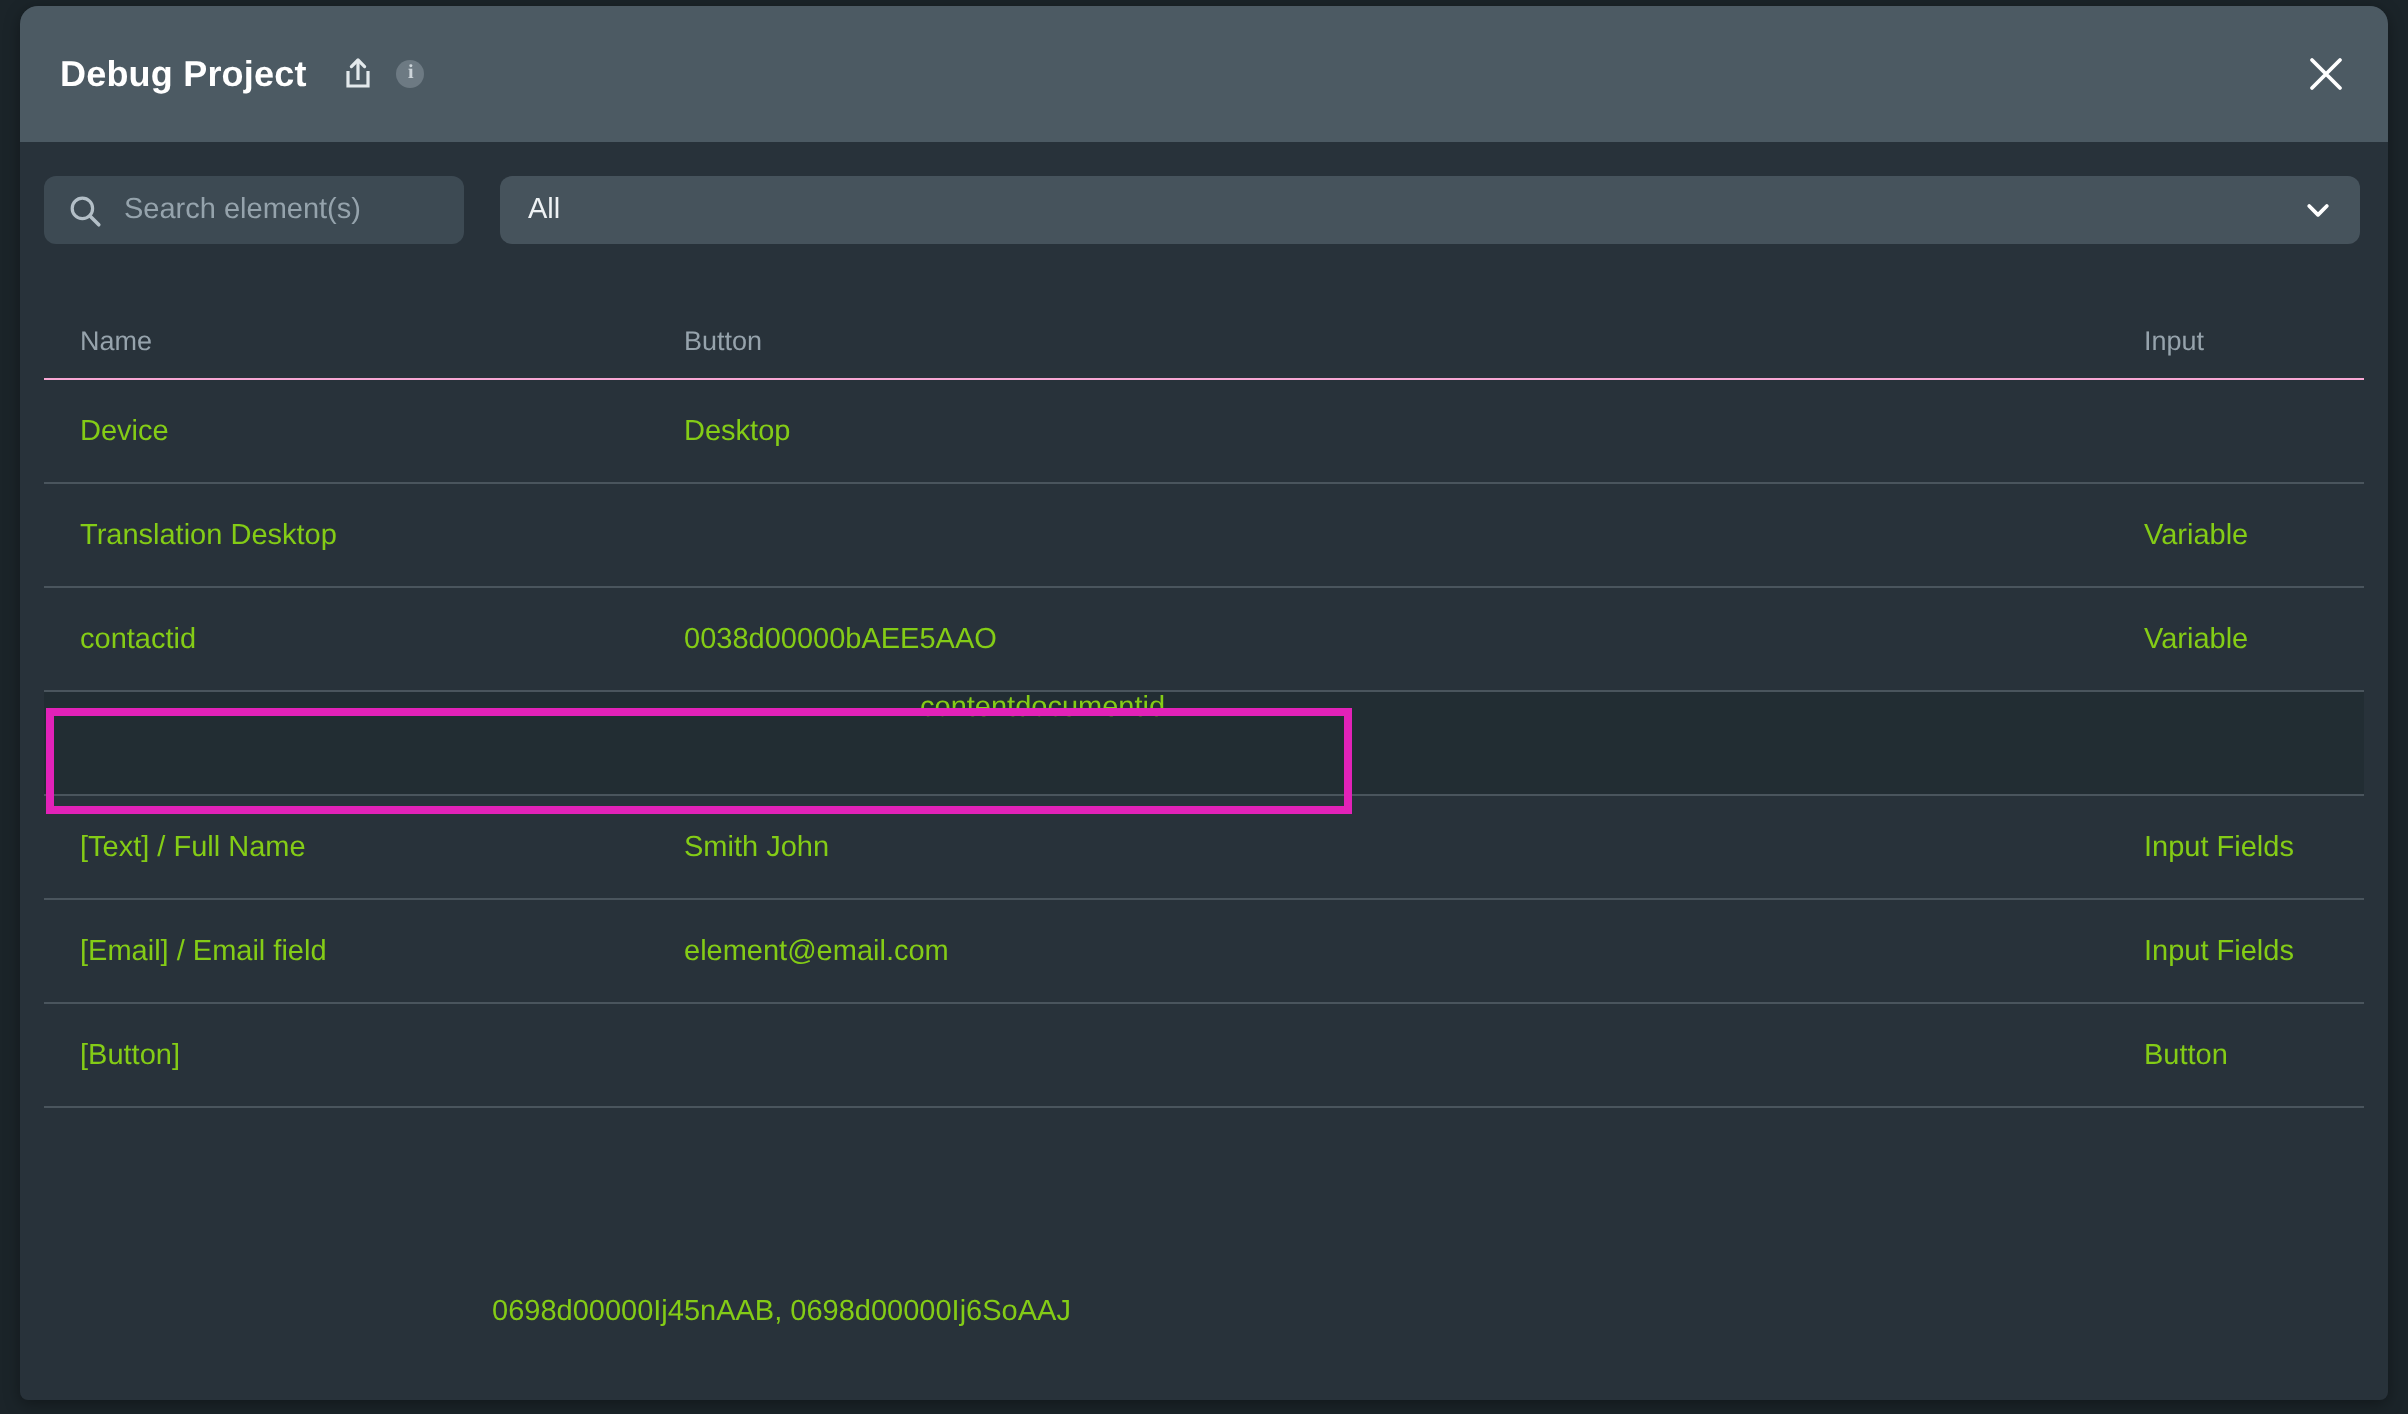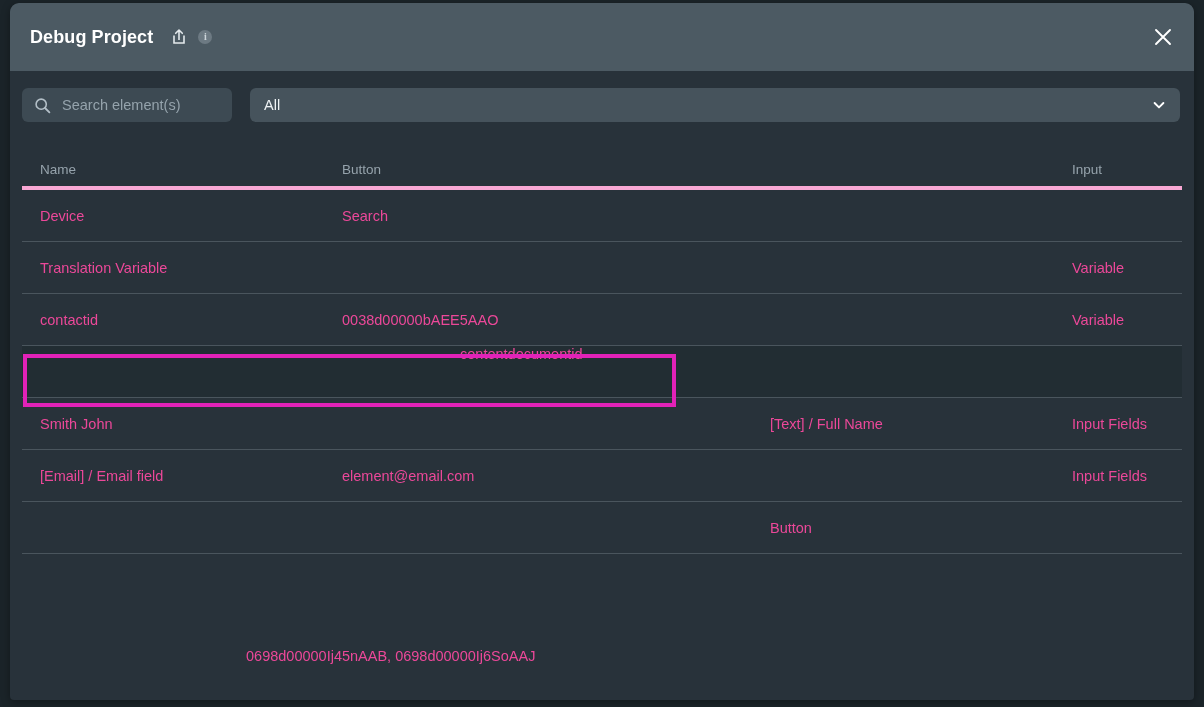--- a/index.html
+++ b/index.html
@@ -148,37 +148,37 @@
   }
   .trow {
     display: flex;
     align-items: center;
     position: relative;
     padding: 0 0 0 18px;
     border-bottom: 1px solid #4a555d;
   }
   .trow.header-row {
     height: 38px;
-    border-bottom: 4px solid #f9a8d4;
+    border-bottom: 1px solid #f9a8d4;
     align-items: center;
   }
   .trow.data-row { height: 52px; }
   .trow.highlighted { background: #222d33; flex-direction: column; }
 
   .col-name  { width: 302px; flex: 0 0 302px; }
   .col-value { width: 730px; flex: 0 0 730px; }
   .col-type  { flex: 1; }
 
   .th {
     font-size: 13.5px;
     color: #96a3ac;
   }
   .td {
     font-size: 14.5px;
-    color: #ec4899;
+    color: #84cc16;
     white-space: nowrap;
   }
 
   
   .annot-box {
     position: absolute;
     left: 13px;
     top: 351px;
     width: 653px;
     height: 53px;
@@ -237,49 +237,50 @@
 
   <div class="table-wrap">
     <div class="trow header-row">
       <div class="th col-name">Name</div>
       <div class="th col-value">Button</div>
       <div class="th col-type">Input</div>
     </div>
     <div id="rows-container">
         <div class="trow data-row">
           <div class="td col-name">Device</div>
-          <div class="td col-value">Search</div>
+          <div class="td col-value">Desktop</div>
           <div class="td col-type"></div>
         </div>
         <div class="trow data-row">
-          <div class="td col-name">Translation Variable</div>
+          <div class="td col-name">Translation Desktop</div>
           <div class="td col-value"></div>
           <div class="td col-type">Variable</div>
         </div>
         <div class="trow data-row">
           <div class="td col-name">contactid</div>
           <div class="td col-value">0038d00000bAEE5AAO</div>
           <div class="td col-type">Variable</div>
         </div>
         <div class="trow data-row highlighted">
           <div class="td col-name">contentdocumentid</div>
           <div class="td col-value">0698d00000Ij45nAAB, 0698d00000Ij6SoAAJ</div>
           <div class="td col-type">Variable</div>
         </div>
         <div class="trow data-row">
+          <div class="td col-name">[Text] / Full Name</div>
           <div class="td col-value">Smith John</div>
-          <div class="td col-name">[Text] / Full Name</div>
           <div class="td col-type">Input Fields</div>
         </div>
         <div class="trow data-row">
           <div class="td col-name">[Email] / Email field</div>
           <div class="td col-value">element@email.com</div>
           <div class="td col-type">Input Fields</div>
         </div>
         <div class="trow data-row">
+          <div class="td col-name">[Button]</div>
           <div class="td col-value"></div>
           <div class="td col-type">Button</div>
         </div>
       </div>
   </div>
 
   <div class="annot-box" style="border-color: rgb(226, 34, 184);"></div>
 </div>
 
 </body></html>

